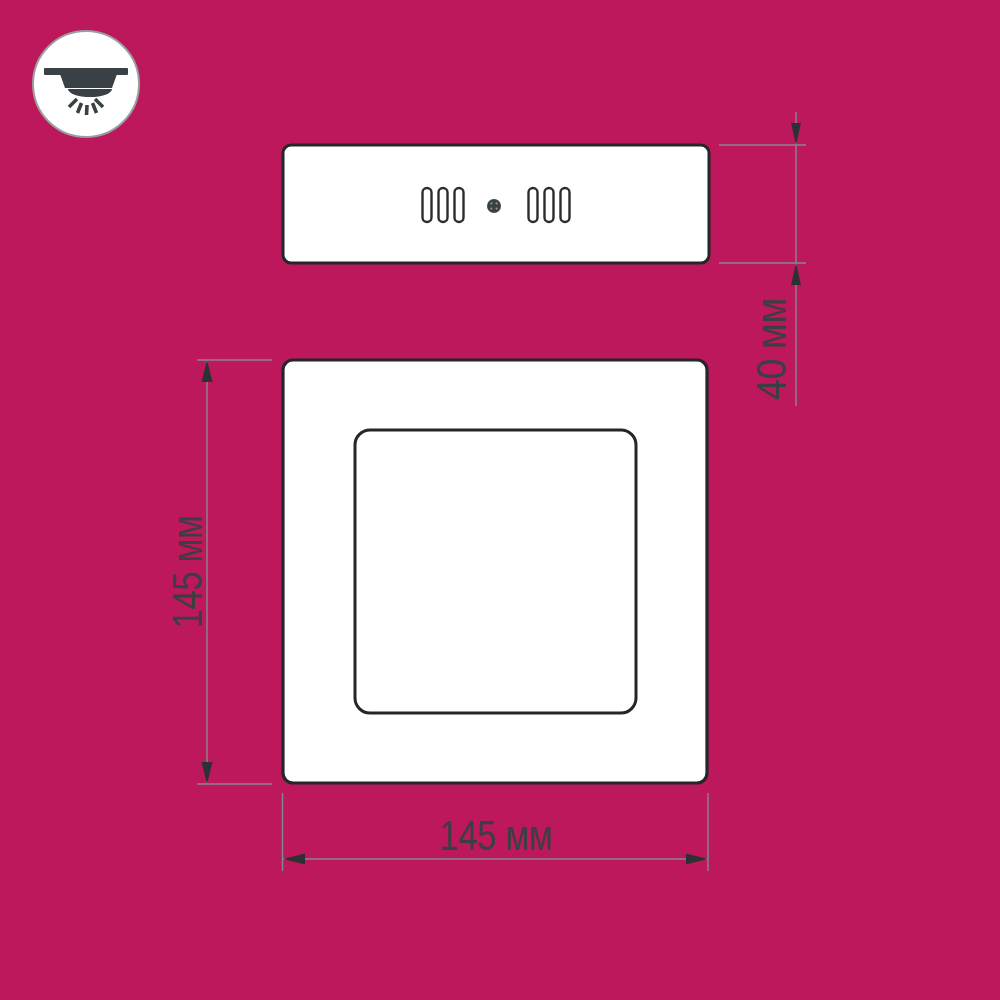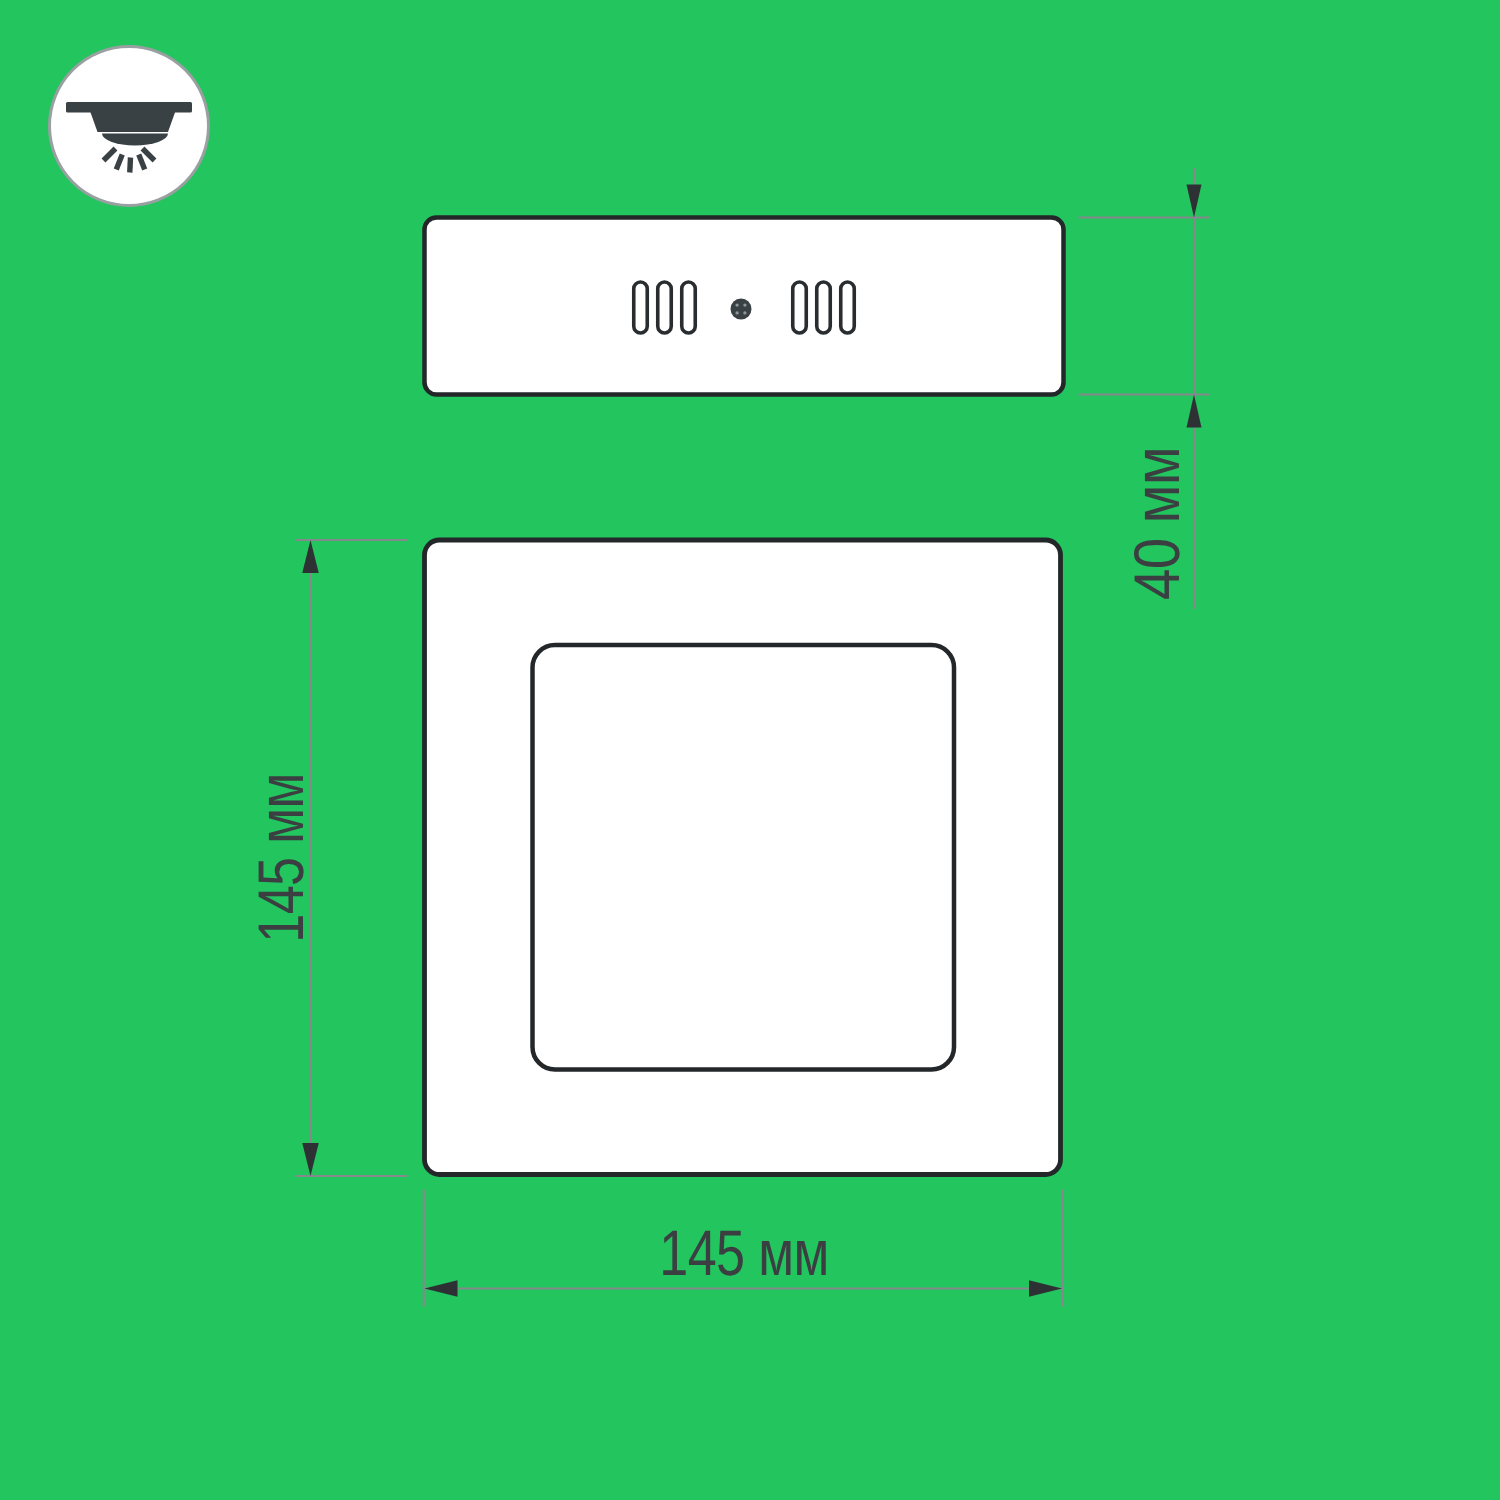--- a/index.html
+++ b/index.html
@@ -7,21 +7,21 @@
     padding: 0;
     background: #ffffff;
     width: 1000px;
     height: 1000px;
     font-family: "Liberation Sans", sans-serif;
   }
   .canvas {
     position: relative;
     width: 1000px;
     height: 1000px;
-    background: #22c55e;
+    background: #be185d;
     overflow: hidden;
   }
   svg { display: block; }
   .outline {
     fill: #ffffff;
     stroke: #242729;
     stroke-linejoin: round;
   }
   .slot {
     fill: #ffffff;

